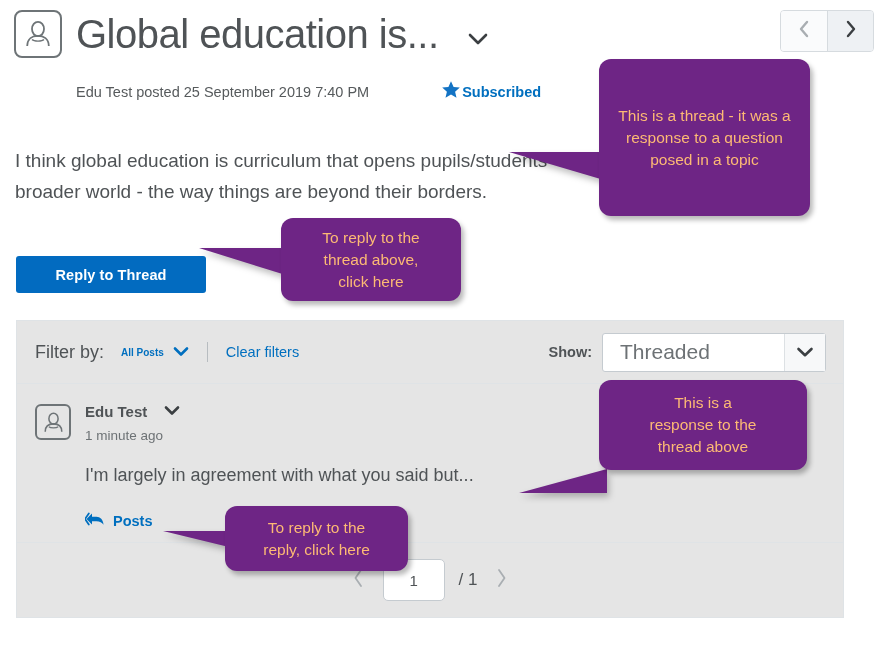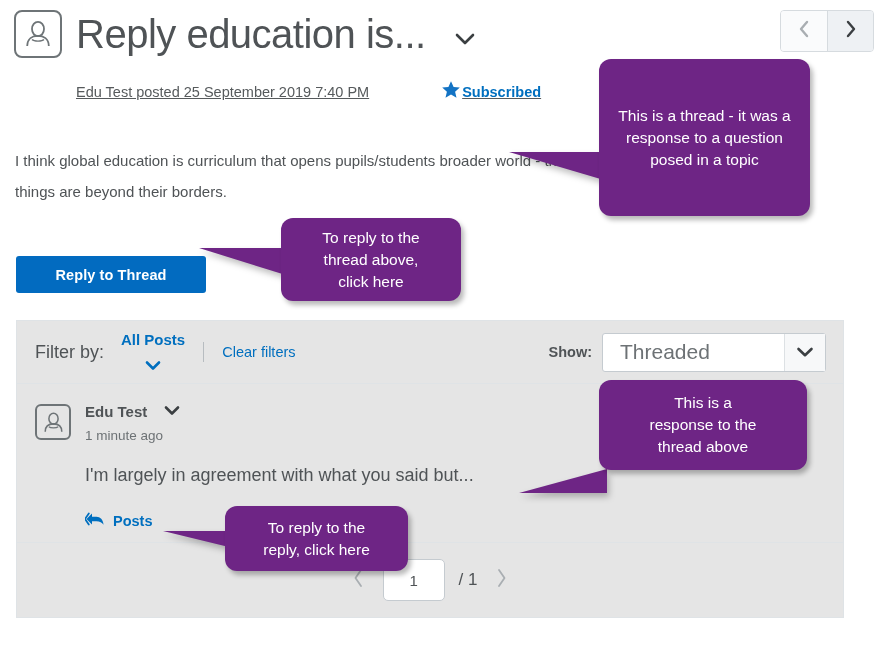--- a/index.html
+++ b/index.html
@@ -61,21 +61,20 @@
 
   .byline {
     position: absolute;
     left: 76px;
     top: 80px;
     display: flex;
     align-items: center;
     gap: 0;
     font-size: 14.5px;
     color: #565a5c;
-    text-decoration: underline;
   }
   .byline .meta { white-space: nowrap; }
   .subscribe-wrap {
     display: flex;
     align-items: center;
     gap: 1px;
     margin-left: 72px;
     white-space: nowrap;
   }
   .subscribed-label {
@@ -110,21 +109,21 @@
     background: #eef1f4;
     border-left: 1px solid #d6dbdf;
   }
 
   
   .thread-body {
     position: absolute;
     left: 15px;
     top: 145px;
     width: 600px;
-    font-size: 15px;
+    font-size: 19px;
     line-height: 31px;
     color: #4f5356;
   }
 
   .reply-thread-btn {
     position: absolute;
     left: 16px;
     top: 256px;
     width: 190px;
     height: 37px;
@@ -161,24 +160,23 @@
   .filter-label {
     font-size: 18px;
     color: #4f5356;
     margin-right: 17px;
   }
   .filter-select {
     display: flex;
     align-items: center;
     gap: 9px;
     color: #006fbf;
-    font-size: 15px;
+    font-size: 10px;
     font-weight: bold;
     cursor: pointer;
-    flex-direction: column;
   }
   .filter-divider {
     width: 1px;
     height: 20px;
     background: #b7bcc0;
     margin: 0 18px;
   }
   .clear-filters {
     color: #006fbf;
     font-size: 14.5px;
@@ -308,21 +306,21 @@
   }
   .page-total {
     font-size: 17px;
     color: #4f5356;
   }
 
   
   .callout {
     position: absolute;
     background: #6e2585;
-    color: #ffffff;
+    color: #fdba74;
     border-radius: 12px;
     font-size: 15.5px;
     line-height: 22px;
     text-align: center;
     display: flex;
     align-items: center;
     justify-content: center;
     box-shadow: 3px 4px 5px rgba(0,0,0,0.28);
     box-sizing: border-box;
     padding: 8px 10px;
@@ -404,21 +402,21 @@
 <div id="root">
 
   <div class="header-row">
     <div class="avatar-lg">
       <svg width="30" height="30" viewBox="0 0 30 30" aria-hidden="true">
         <ellipse cx="15" cy="10" rx="6" ry="7.2" fill="none" stroke="#6e7477" stroke-width="1.8"></ellipse>
         <path d="M4.2 27 C4.2 19.5 9.5 16.8 15 16.8 C20.5 16.8 25.8 19.5 25.8 27" fill="none" stroke="#6e7477" stroke-width="1.8"></path>
         <path d="M9 20.5 C11 22.6 19 22.6 21 20.5" fill="none" stroke="#6e7477" stroke-width="1.4"></path>
       </svg>
     </div>
-    <div class="title-text">Reply education is...</div>
+    <div class="title-text">Global education is...</div>
     <span class="title-caret">
       <svg width="22" height="14" viewBox="0 0 22 14" aria-hidden="true">
         <path d="M3 3 L11 11 L19 3" fill="none" stroke="#3b3f42" stroke-width="2.6" stroke-linecap="round" stroke-linejoin="round"></path>
       </svg>
     </span>
   </div>
 
   <div class="byline">
     <span class="meta">Edu Test posted 25 September 2019 7:40 PM</span>
     <span class="subscribe-wrap">

